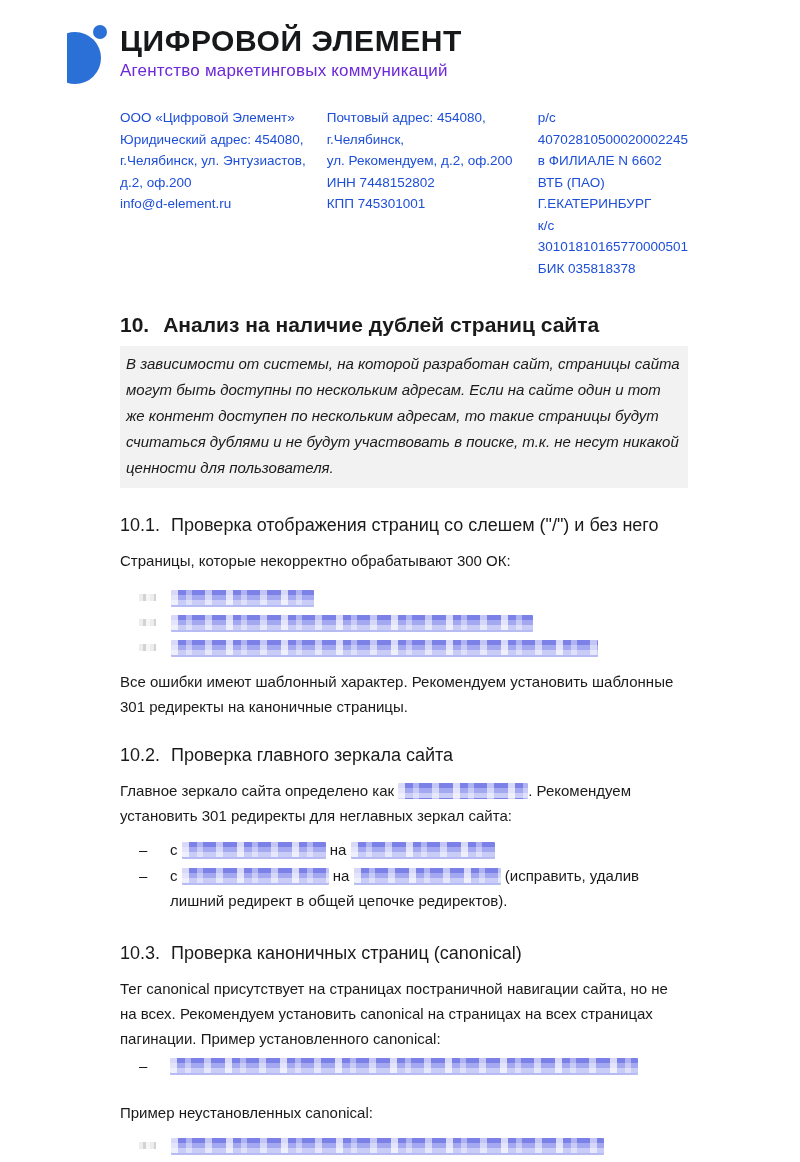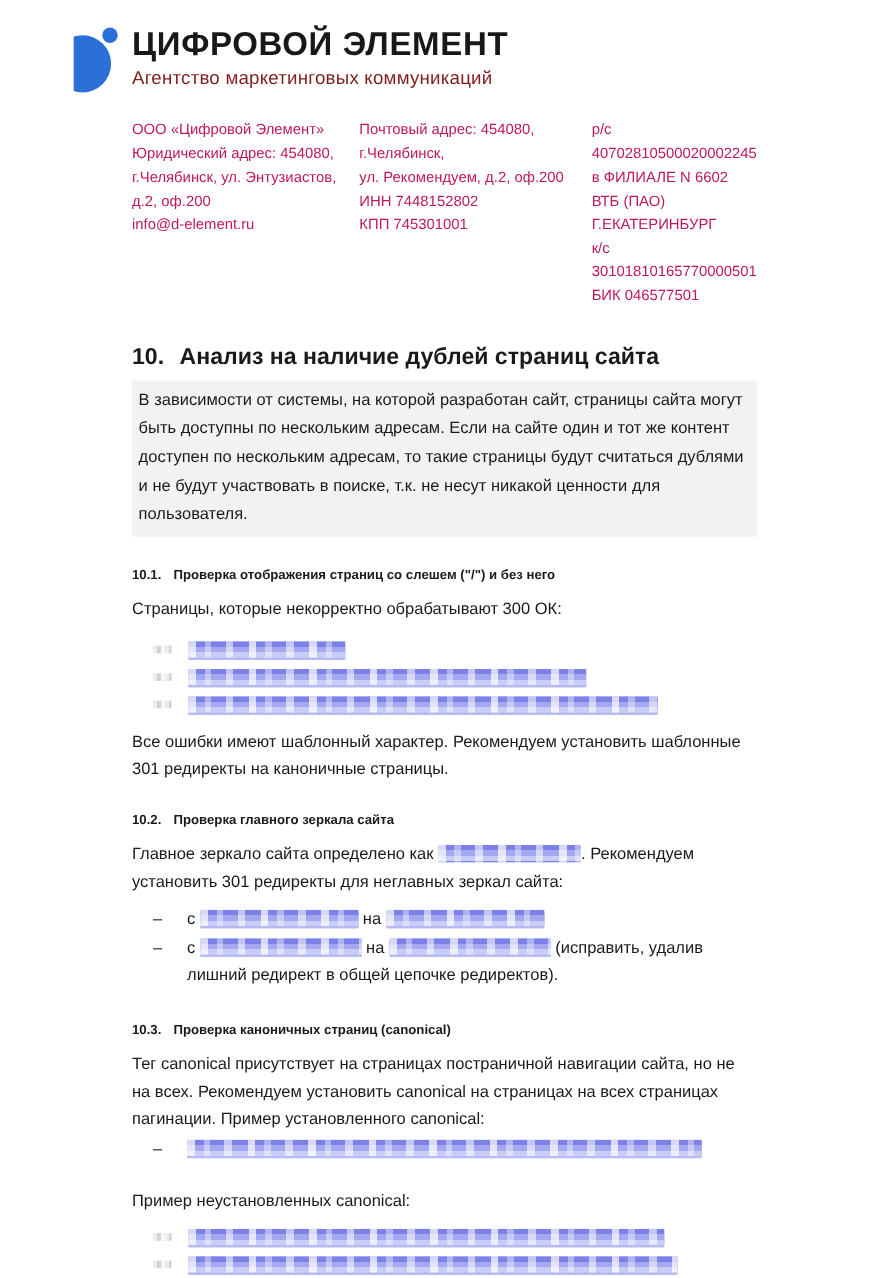--- a/index.html
+++ b/index.html
@@ -8,34 +8,34 @@
   .page{
     position:relative; width:666px; height:1162px; margin:12px auto; background:#fff;
     padding:10px 45px 18px 53px; overflow:hidden; display:flex; flex-direction:column;
   }
   
   .hdr{ position:relative; margin-top:2px; min-height:66px; }
   .logo{ position:absolute; left:-71px; top:0; width:62px; height:62px; }
   .logo-big{ position:absolute; left:0; top:8px; width:52px; height:52px; border-radius:50%; background:#2a70d6; }
   .logo-dot{ position:absolute; left:44px; top:1px; width:14px; height:14px; border-radius:50%; background:#2a70d6; }
   .brand-title{ font-size:30px; font-weight:700; letter-spacing:.6px; color:#17181a; line-height:34px; }
-  .brand-sub{ font-size:17px; color:#7f1d1d; margin-top:3px; letter-spacing:.2px; }
-  
-  .info{ display:flex; margin-top:17px; color:#be185d; font-size:13.5px; line-height:21.5px; }
+  .brand-sub{ font-size:17px; color:#6d28d9; margin-top:3px; letter-spacing:.2px; }
+  
+  .info{ display:flex; margin-top:17px; color:#1d4ed8; font-size:13.5px; line-height:21.5px; }
   .info .col1{ width:230px; }
   .info .col2{ width:235px; }
   .info .col3{ flex:1; }
   
   .h1{ margin-top:34px; font-size:21px; font-weight:700; }
   .h1 .num{ margin-right:14px; }
   .note{
-    margin-top:9px; background:#f2f2f2; font-size:15px;
+    margin-top:9px; background:#f2f2f2; font-style:italic; font-size:15px;
     line-height:26px; padding:5px 8px 7px 6px;
   }
-  .h2{ font-size:12px; font-weight:700; }
+  .h2{ font-size:18px; font-weight:400; }
   .h2 .num{ margin-right:11px; }
   .s101-h{ margin-top:27px; }
   .p{ font-size:15px; line-height:25px; }
   .mt12{ margin-top:12px; }
   .list{ margin-top:17px; margin-bottom:4px; }
   .li{ display:flex; align-items:center; margin-left:19px; margin-bottom:10px; height:15px; }
   .li .gap{ width:15px; flex:none; }
   .s102-h{ margin-top:26px; }
   .s103-h{ margin-top:29px; }
   .dash-list{ margin-top:9px; }
@@ -91,21 +91,21 @@
         <div>ул. Рекомендуем, д.2, оф.200</div>
         <div>ИНН 7448152802</div>
         <div>КПП 745301001</div>
       </div>
     <div class="col3">
 
     <div>р/с 40702810500020002245</div>
         <div>в ФИЛИАЛЕ N 6602 ВТБ (ПАО)</div>
         <div>Г.ЕКАТЕРИНБУРГ</div>
         <div>к/с 30101810165770000501</div>
-        <div>БИК 046577501</div>
+        <div>БИК 035818378</div>
       </div>
   </div>
 
   <div class="h1">
     <span class="num">10.</span><span>Анализ на наличие дублей страниц сайта</span>
   </div>
   <div class="note">В зависимости от системы, на которой разработан сайт, страницы сайта могут быть доступны по нескольким адресам. Если на сайте один и тот же контент доступен по нескольким адресам, то такие страницы будут считаться дублями и не будут участвовать в поиске, т.к. не несут никакой ценности для пользователя.</div>
 
   <div class="h2 s101-h">
     <span class="num">10.1.</span><span>Проверка отображения страниц со слешем ("/") и без него</span>

